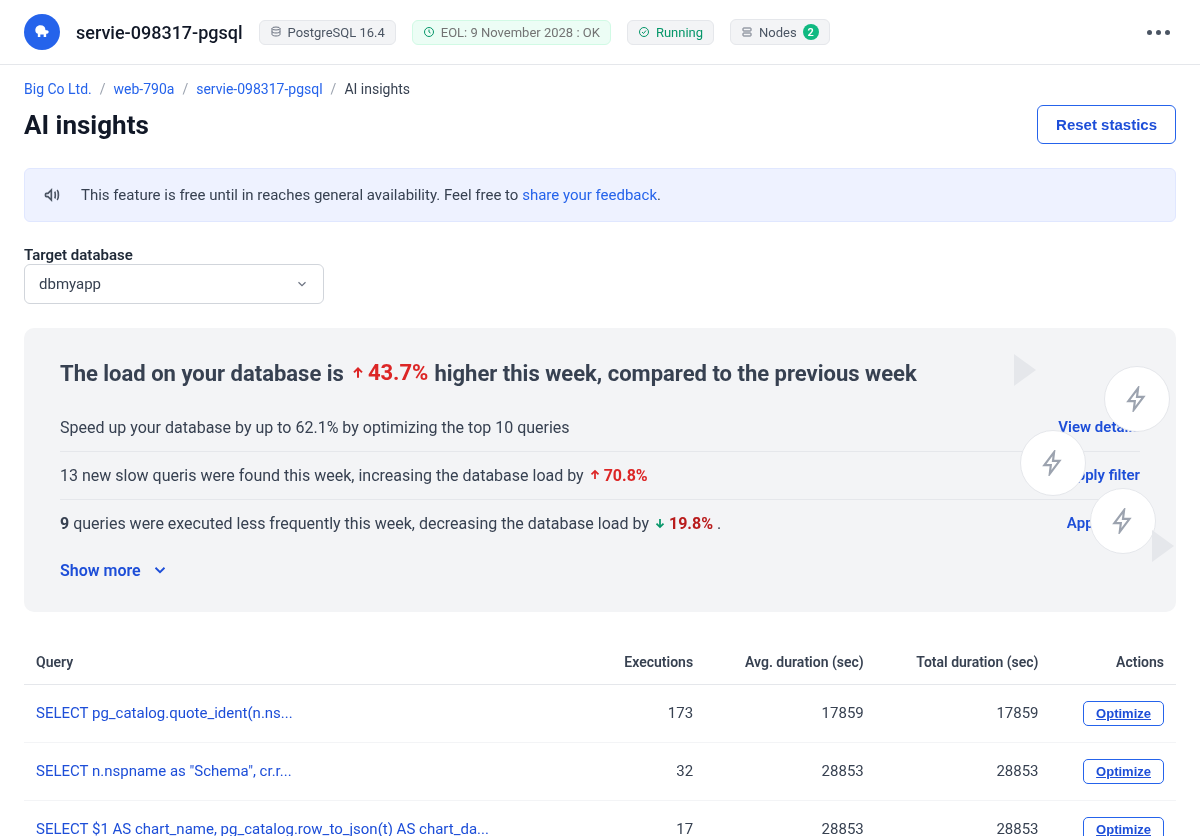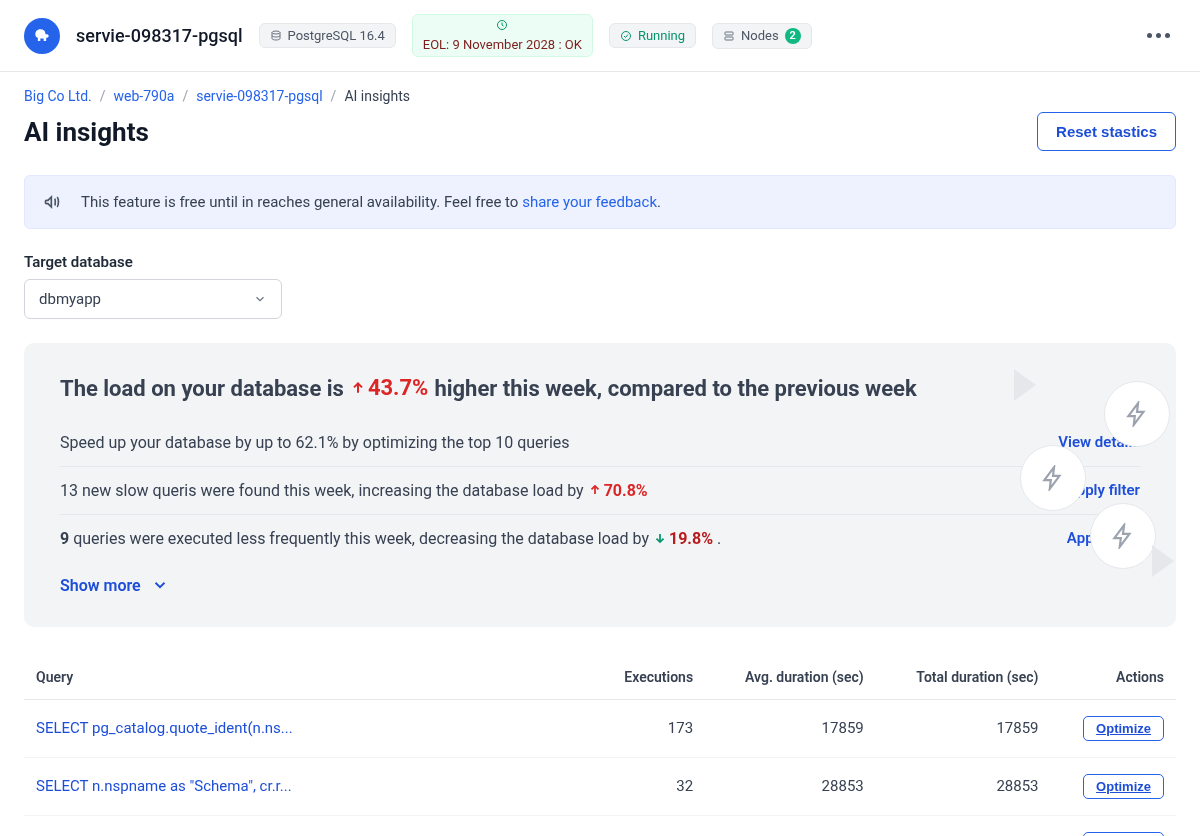--- a/index.html
+++ b/index.html
@@ -26,21 +26,21 @@
     color: #fff;
   }
   .service-name { font-size: 18px; font-weight: 500; color: #111827; }
   .badge {
     display: inline-flex; align-items: center; gap: 6px;
     padding: 4px 10px; border-radius: 6px;
     font-size: 13px;
     background: #f3f4f6; color: #4b5563;
     border: 1px solid #e5e7eb;
   }
-  .badge.green-bg { background: #ecfdf5; border-color: #d1fae5; color: #7f1d1d; flex-direction: column; }
+  .badge.green-bg { background: #ecfdf5; border-color: #d1fae5; color: #737373; }
   .node-count {
     display: inline-flex; align-items:center; justify-content:center;
     min-width:16px; height:16px; border-radius:50%;
     background:#10b981; color:#fff; font-size:11px; font-weight:600;
   }
   .kebab { margin-left: auto; display:flex; gap:4px; padding: 6px; cursor:pointer; }
   .kebab span { width:5px; height:5px; border-radius:50%; background:#4b5563; }
 
   
   .page { padding: 16px 24px 40px; }
@@ -52,23 +52,23 @@
   .reset-btn {
     border:1px solid #2563eb; color:#1d4ed8; background:#fff;
     padding:10px 18px; border-radius:6px; font-size:15px; font-weight:600; cursor:pointer;
   }
   .banner {
     background:#eef2ff; border:1px solid #e0e7ff; border-radius:6px;
     padding:16px 18px; display:flex; align-items:center; gap:18px;
     color:#374151; font-size:15px; margin-bottom:24px;
   }
   .banner a { color:#2563eb; text-decoration:none; }
-  .field-label { font-size:15px; font-weight:600; color:#1f2937; margin-bottom:8px; }
+  .field-label { font-size:15px; font-weight:600; color:#1f2937; }
   .select {
-    width:258px; border:1px solid #d1d5db; border-radius:6px;
+    width:300px; border:1px solid #d1d5db; border-radius:6px;
     padding:10px 14px; font-size:15px; color:#374151;
     display:flex; align-items:center; justify-content:space-between;
     background:#fff; cursor:pointer; margin-bottom:24px;
   }
 
   
   .summary {
     background:#f3f4f6; border-radius:10px; padding:32px 36px;
     position:relative; overflow:hidden; margin-bottom:28px;
   }

